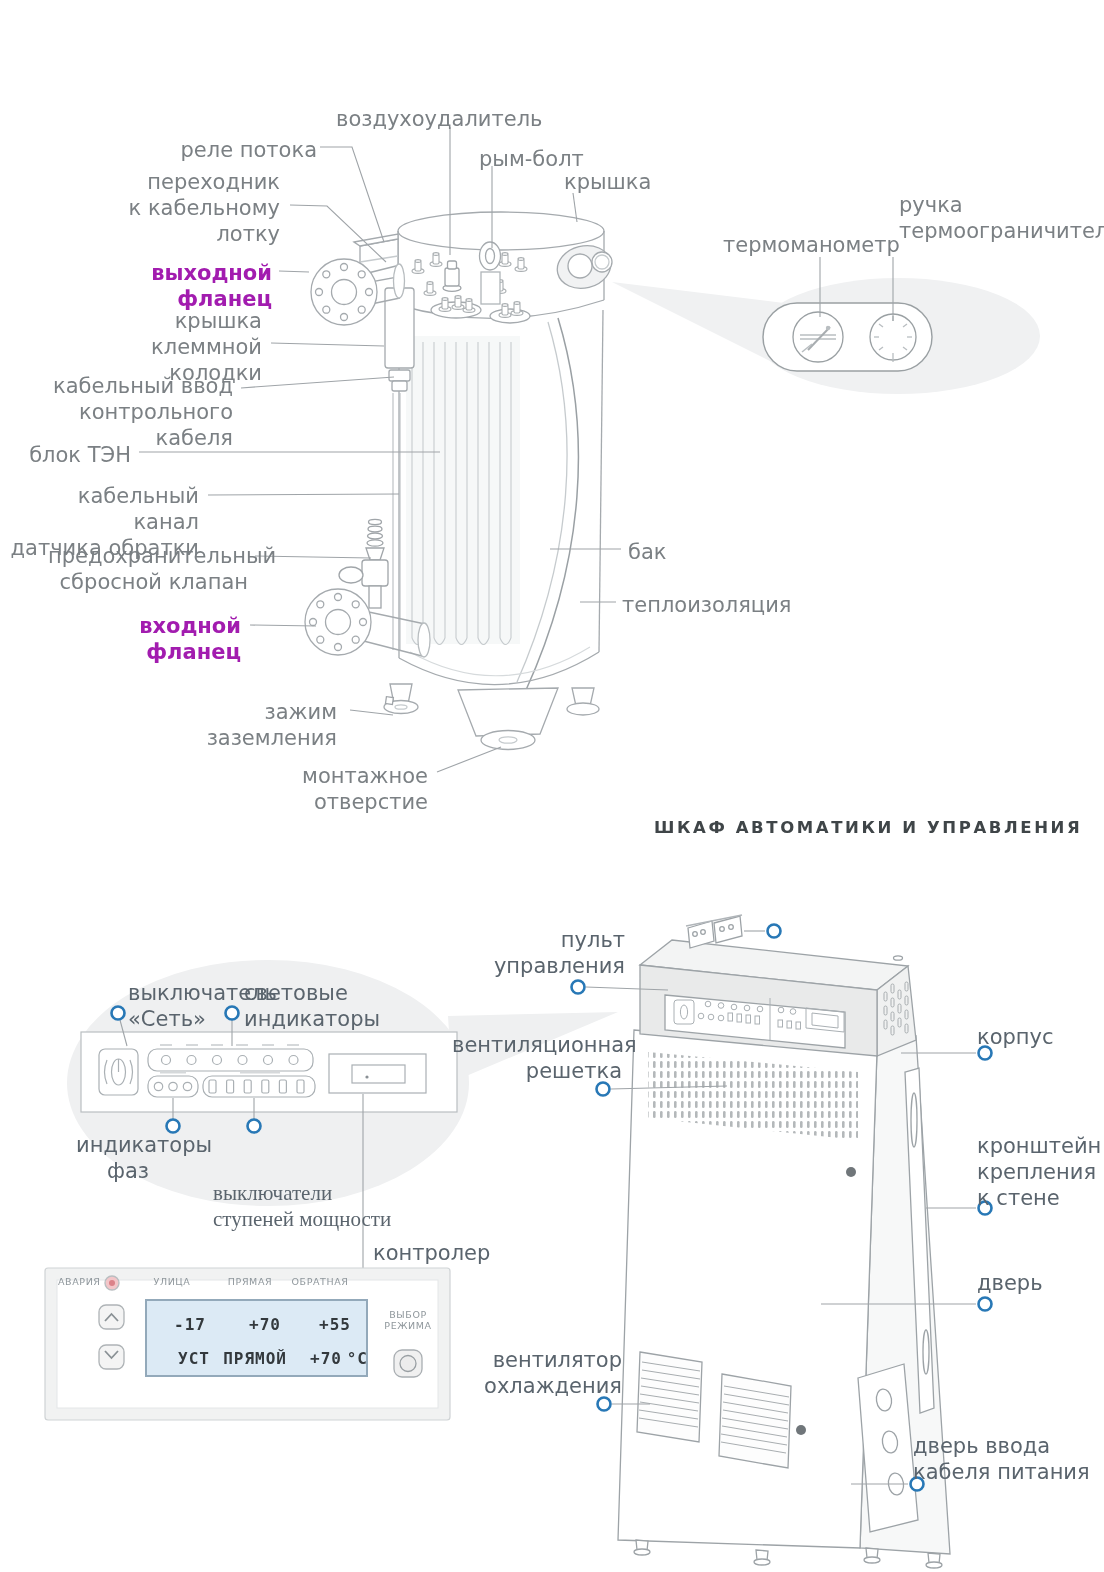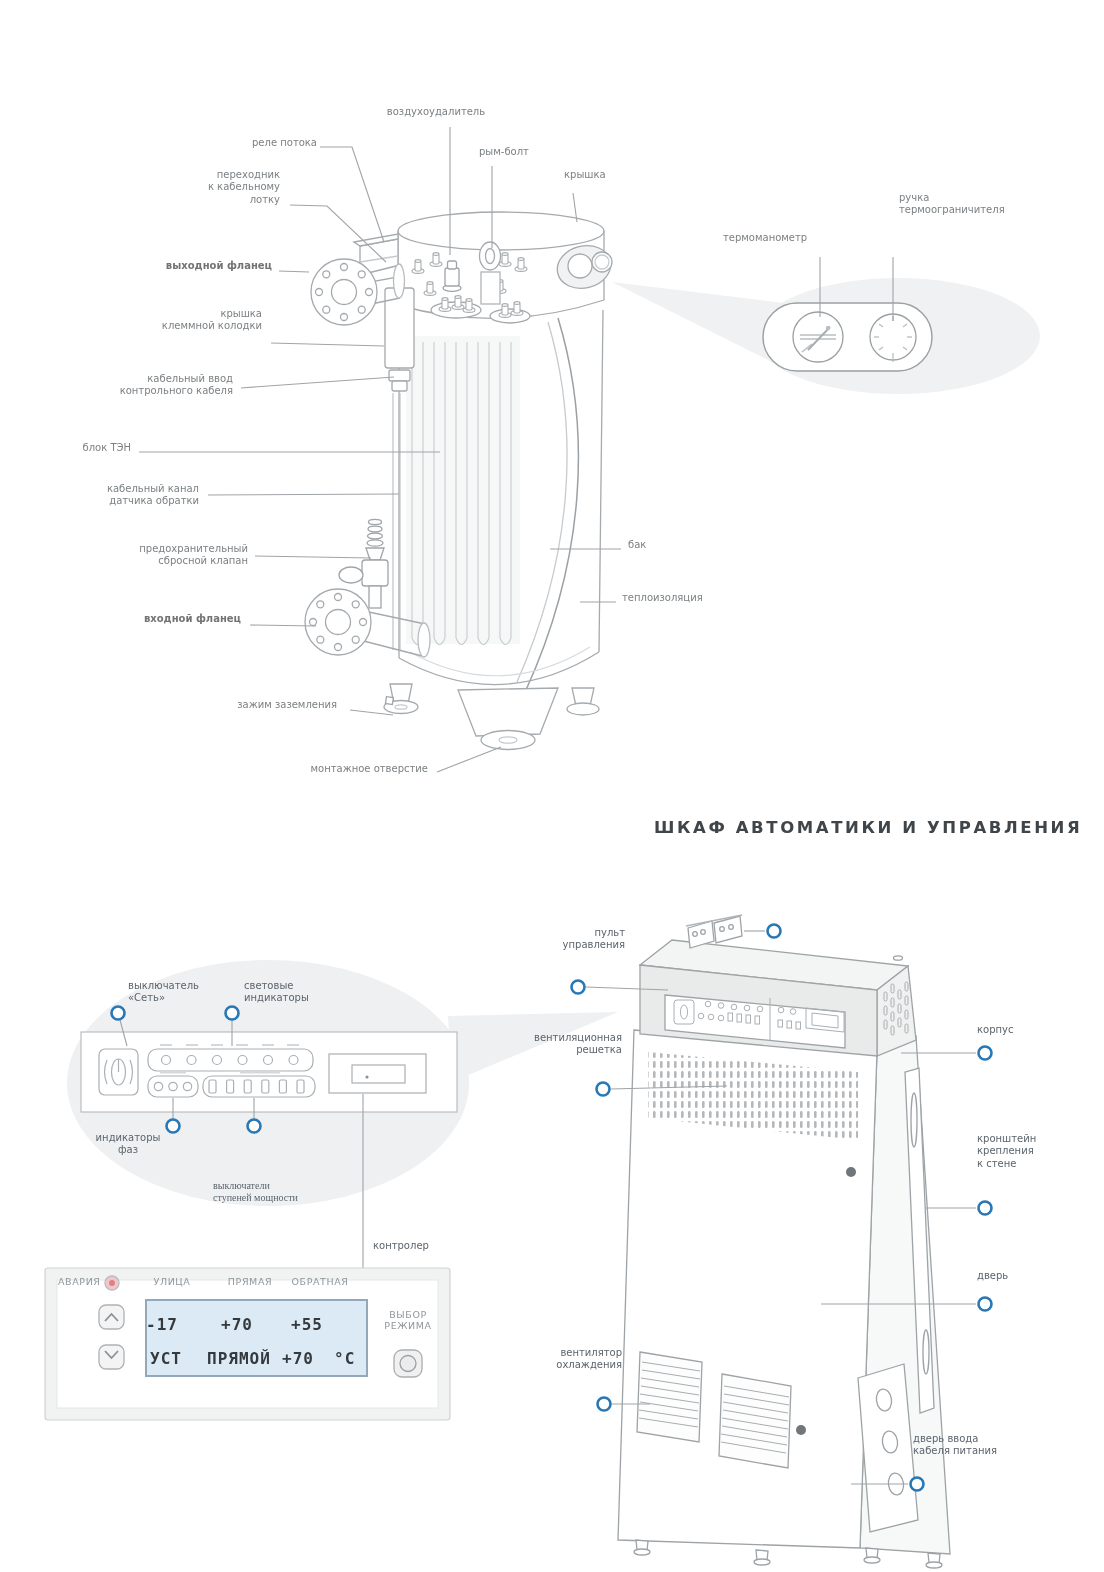--- a/index.html
+++ b/index.html
@@ -1,31 +1,31 @@
 <!DOCTYPE html>
 <html><head>
 <meta charset="utf-8">
 <style>
   html,body{margin:0;padding:0;background:#fff;}
   #page{position:relative;width:1104px;height:1572px;background:#fff;overflow:hidden;
         font-family:"DejaVu Sans","Liberation Sans",sans-serif;}
   #art{position:absolute;left:0;top:0;z-index:0;}
-  .lbl{position:absolute;z-index:2;font-size:10px;line-height:1.24;color:#7b8084;
+  .lbl{position:absolute;z-index:2;font-size:21px;line-height:1.24;color:#7b8084;
        white-space:pre-line;}
   .lbl.r{text-align:right;}
   .lbl.c{text-align:center;}
-  .lbl.bold{font-weight:600;color:#737373;}
+  .lbl.bold{font-weight:600;color:#a21caf;}
   .lbl.dark{color:#5a646d;}
   .title{position:absolute;z-index:2;font-size:16.5px;font-weight:600;letter-spacing:2.6px;
          color:#3f4548;white-space:nowrap;}
   .tiny{position:absolute;z-index:2;font-size:9.5px;letter-spacing:.6px;color:#8f979c;
         white-space:pre-line;}
   .tiny.c{text-align:center;}
   .lcdtxt{position:absolute;z-index:2;font-family:"DejaVu Sans Mono","Liberation Mono",monospace;
-          font-weight:bold;font-size:16px;color:#33393d;text-align:left;letter-spacing:1px;}
+          font-weight:bold;font-size:16px;color:#33393d;text-align:right;letter-spacing:1px;}
 </style>
 </head>
 <body>
 
 <div id="page">
 
 <svg id="art" width="1104" height="1572" viewBox="0 0 1104 1572">
   <defs>
     <g id="stud" stroke="#a8adb0" fill="#fff" stroke-width="1.1">
       <ellipse cx="0" cy="5" rx="6" ry="2.4"></ellipse>

